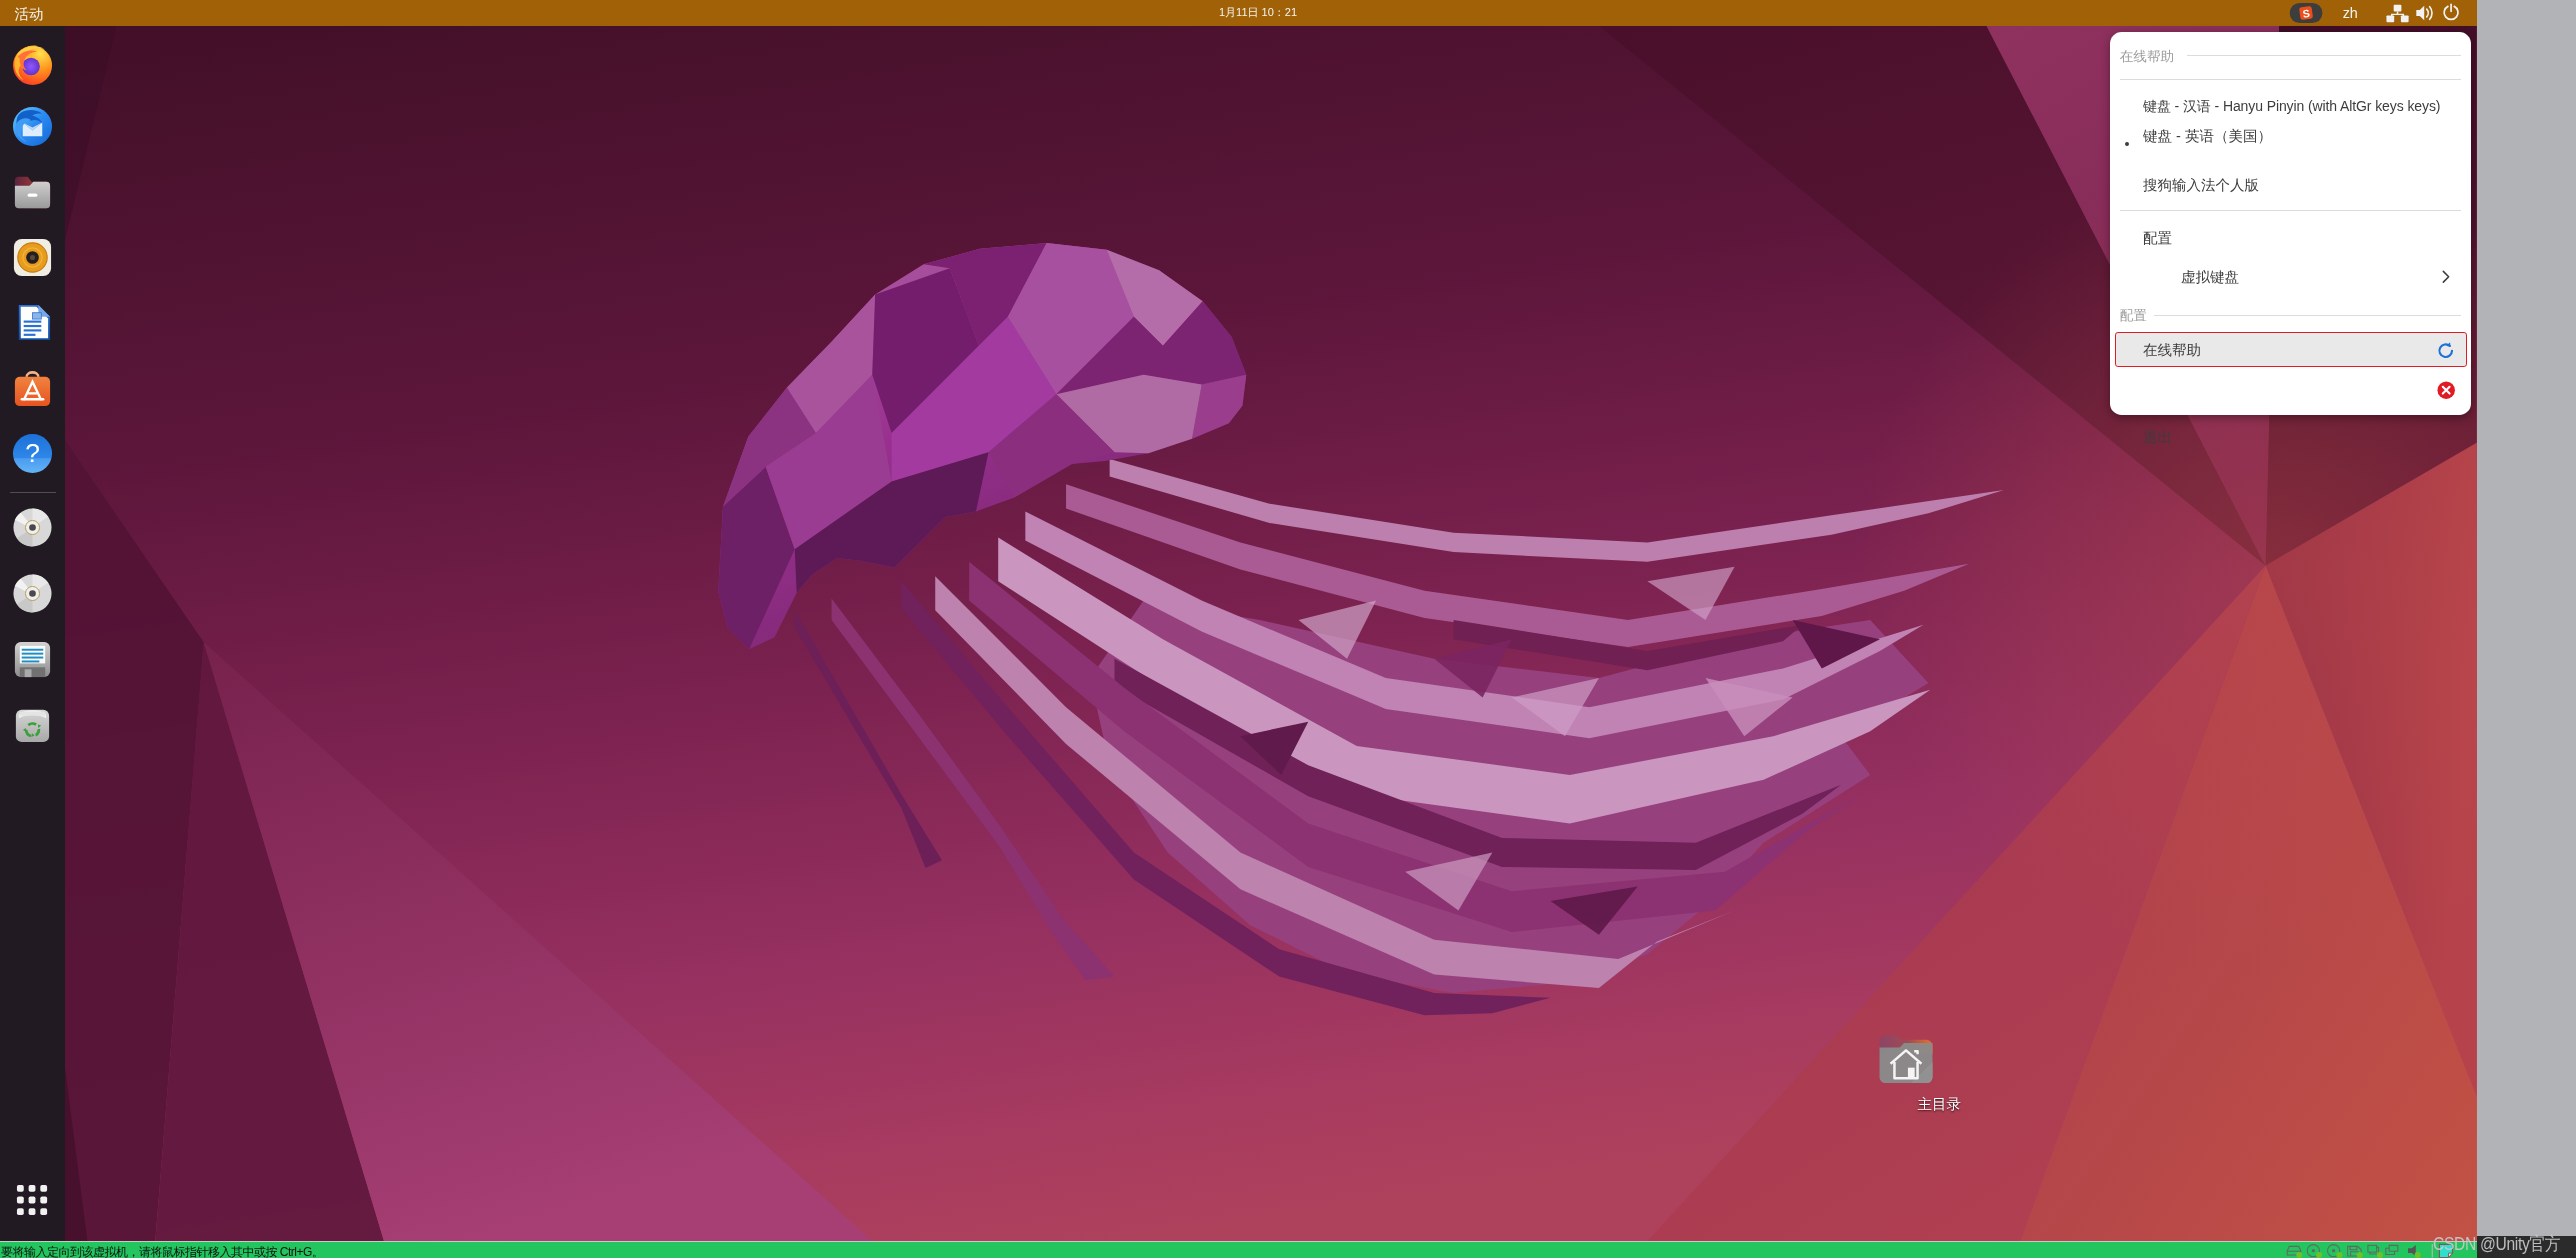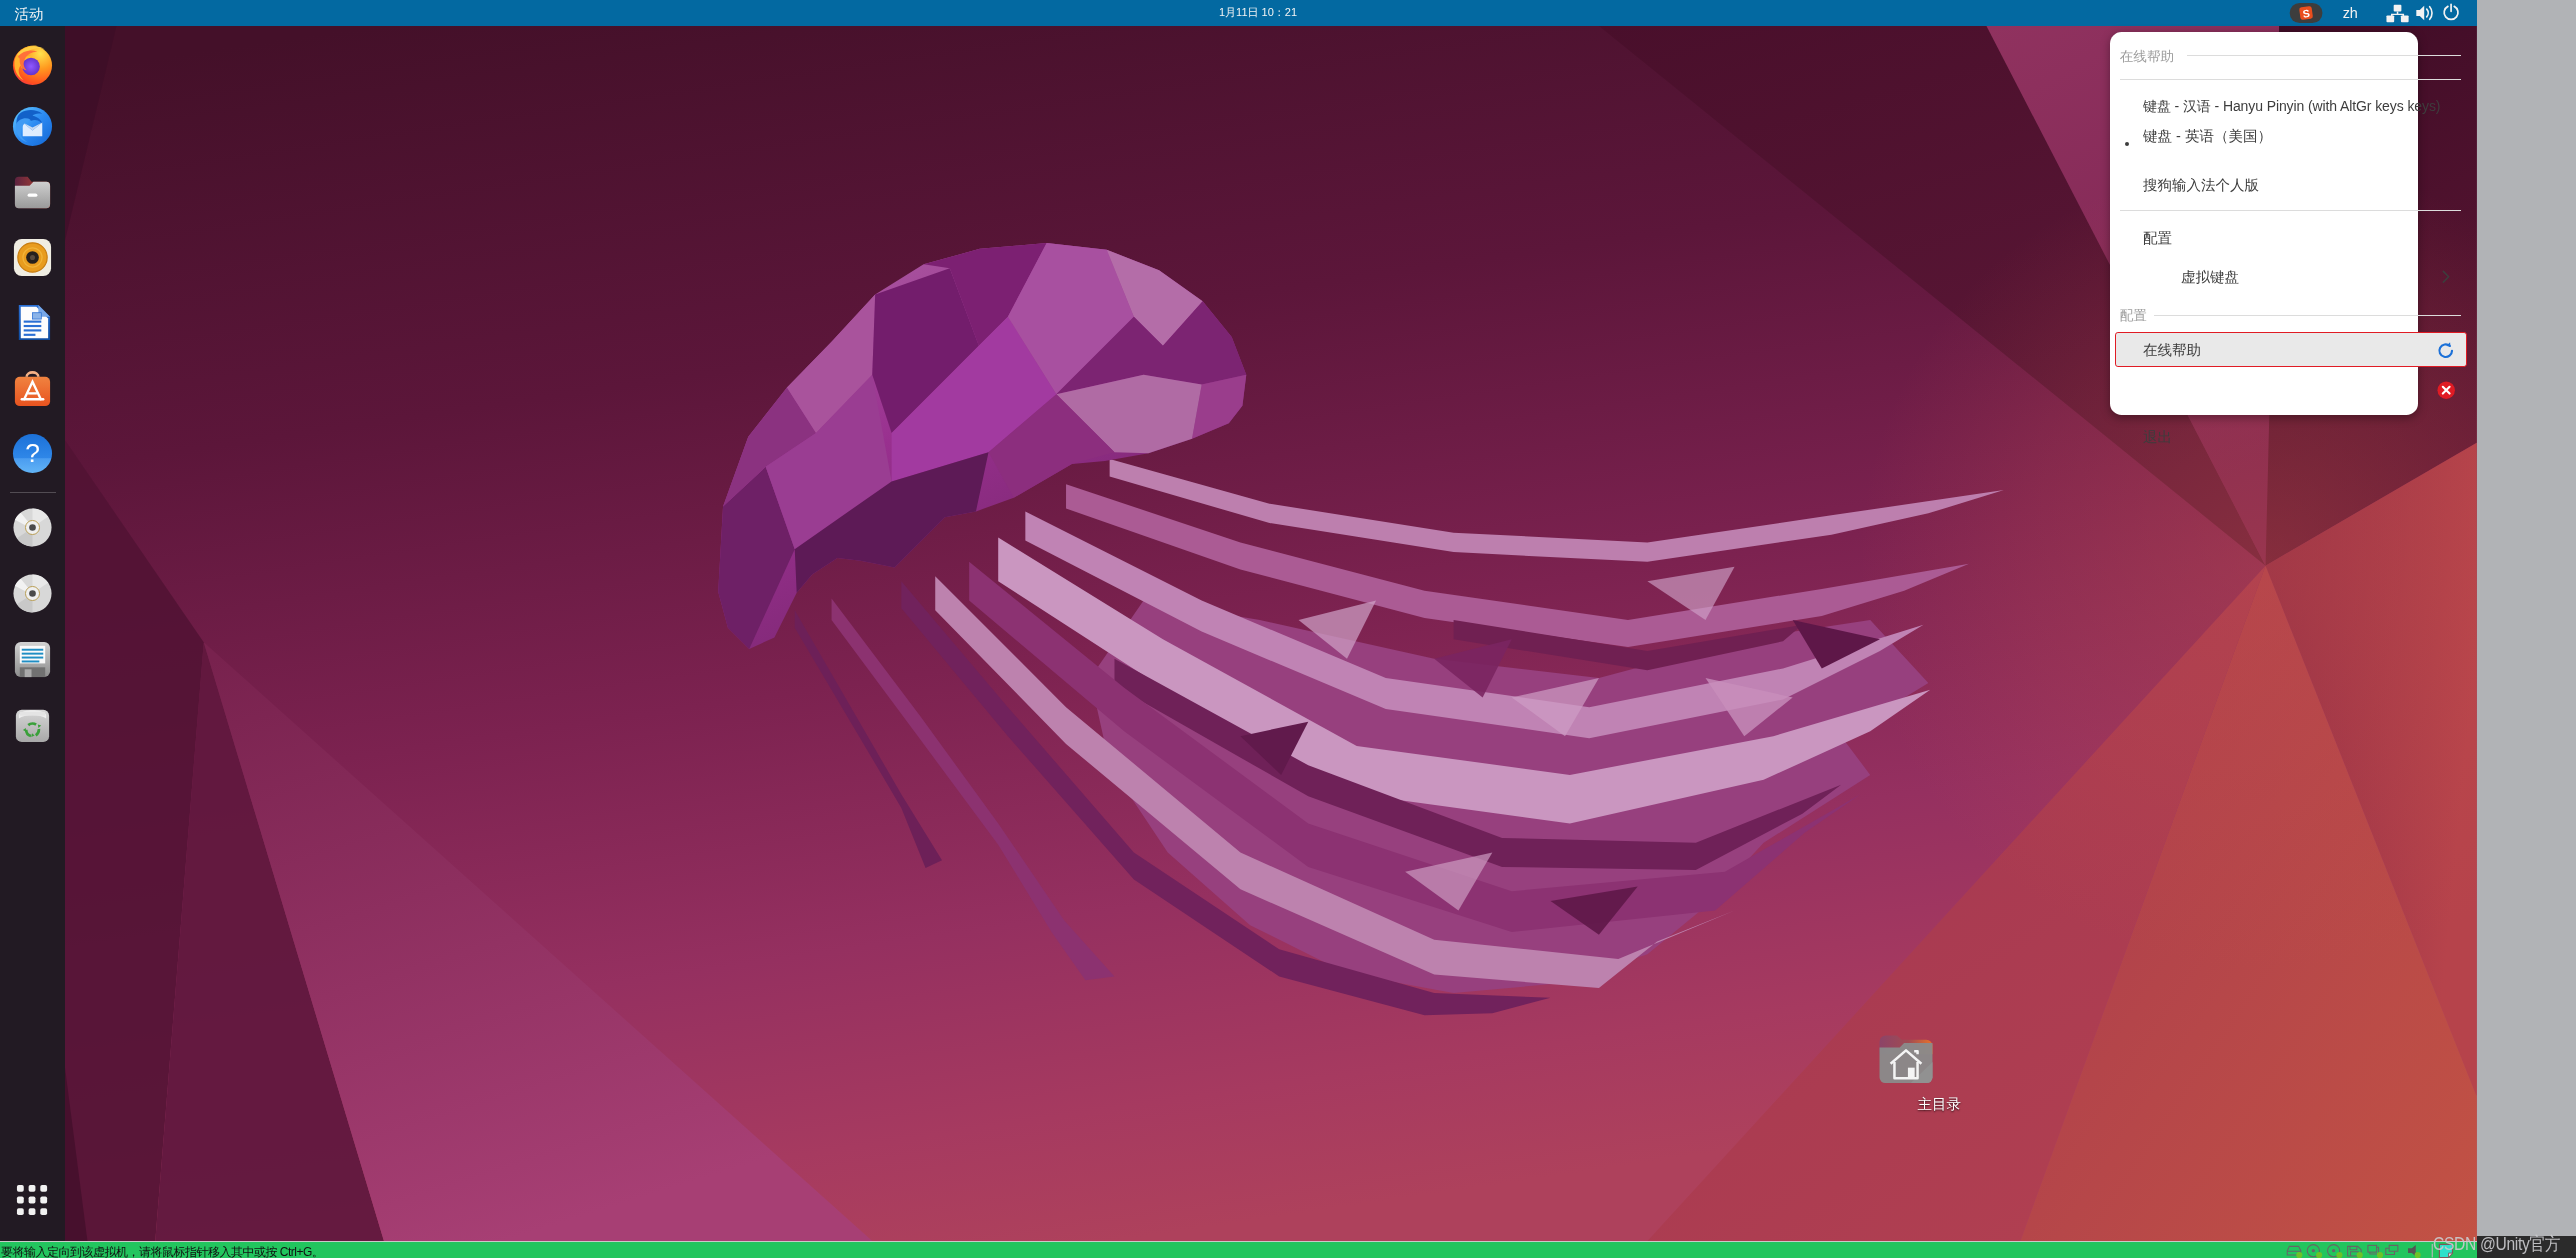--- a/index.html
+++ b/index.html
@@ -1,29 +1,29 @@
 <!DOCTYPE html>
 <html><head>
 <meta charset="utf-8">
 <style>
   html,body{margin:0;padding:0;}
   body{width:2576px;height:1259px;position:relative;overflow:hidden;
        font-family:"Liberation Sans",sans-serif;background:#b0b2b6;}
-  #topbar{position:absolute;left:0;top:0;width:2477px;height:26px;background:#0369a1;z-index:5;text-align:center;}
+  #topbar{position:absolute;left:0;top:0;width:2477px;height:26px;background:#a16207;z-index:5;text-align:center;}
   #act{position:absolute;left:14.5px;top:4.8px;font-size:14.5px;color:#f4f4f4;}
   #clock{position:absolute;left:1219px;top:4.8px;font-size:11px;color:#f4f4f4;}
   #wall{position:absolute;left:0;top:26px;z-index:1;}
   #dock{position:absolute;left:0;top:26px;width:65px;height:1215px;background:#221a23;z-index:4;}
   .di{position:absolute;left:10.7px;width:43px;height:43px;}
   #vmbar{position:absolute;left:0;top:1241px;width:2477px;height:17.4px;background:#22c55e;z-index:6;border-top:1px solid #c9c9c9;box-sizing:border-box;}
   #vmtext{position:absolute;left:1px;top:1.9px;font-size:12px;color:#111;letter-spacing:-0.5px;}
   #rightstrip{position:absolute;left:2477px;top:0;width:99px;height:1236px;background:#b1b3b6;z-index:8;}
   #darkcorner{position:absolute;left:2477px;top:1236px;width:99px;height:23px;background:#2b2b2b;z-index:8;}
   #watermark{position:absolute;left:2433px;top:1231px;font-size:18.4px;letter-spacing:-0.4px;color:rgba(202,202,205,0.92);z-index:9;white-space:nowrap;transform:scaleX(0.85);transform-origin:0 0;}
-  #popup{position:absolute;left:2110px;top:32px;width:308px;height:383px;background:#ffffff;border-radius:11.6px;
+  #popup{position:absolute;left:2110px;top:32px;width:361px;height:383px;background:#ffffff;border-radius:11.6px;
          box-shadow:0 2.9px 9.7px rgba(0,0,0,0.35);z-index:7;font-size:14.5px;color:#3d3d3d;}
   .plabel{position:absolute;left:9.7px;color:#9d9d9d;font-size:13.6px;}
   .pline{position:absolute;height:1px;background:#dcdcdc;}
   .pitem{position:absolute;left:33px;white-space:nowrap;}
   #hl{position:absolute;left:4.8px;top:300px;width:352px;height:35px;background:#e9e9e9;border:1.9px solid #e01b24;border-radius:2.9px;box-sizing:border-box;}
   #homeicon{position:absolute;left:1878px;top:1033px;z-index:3;}
   #homelabel{position:absolute;left:1849px;top:1095px;width:112px;text-align:right;font-size:14.5px;color:#fff;
              text-shadow:0 1px 1.9px rgba(0,0,0,0.8);z-index:3;}
 </style>
 </head>

